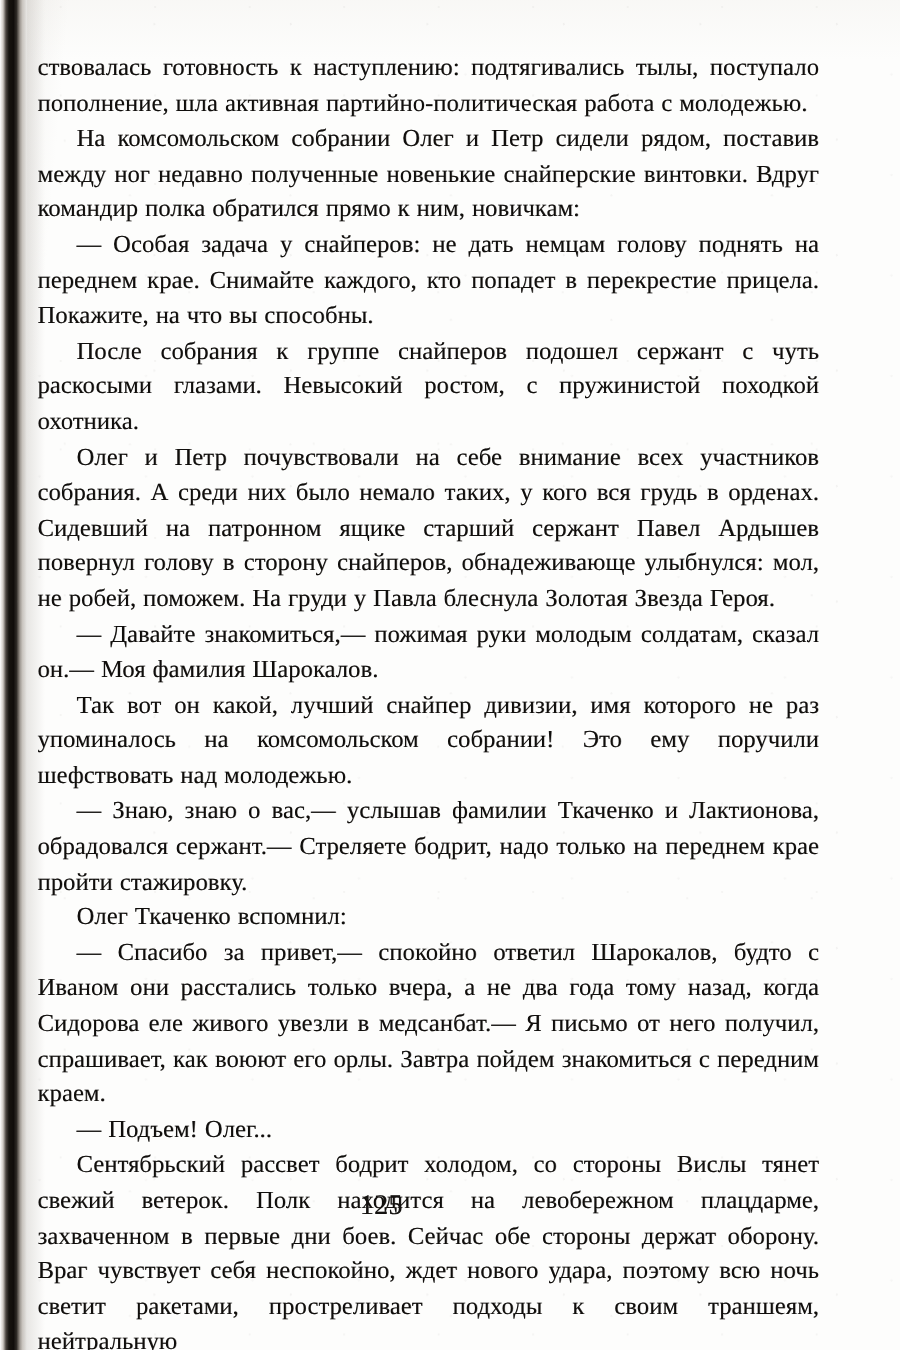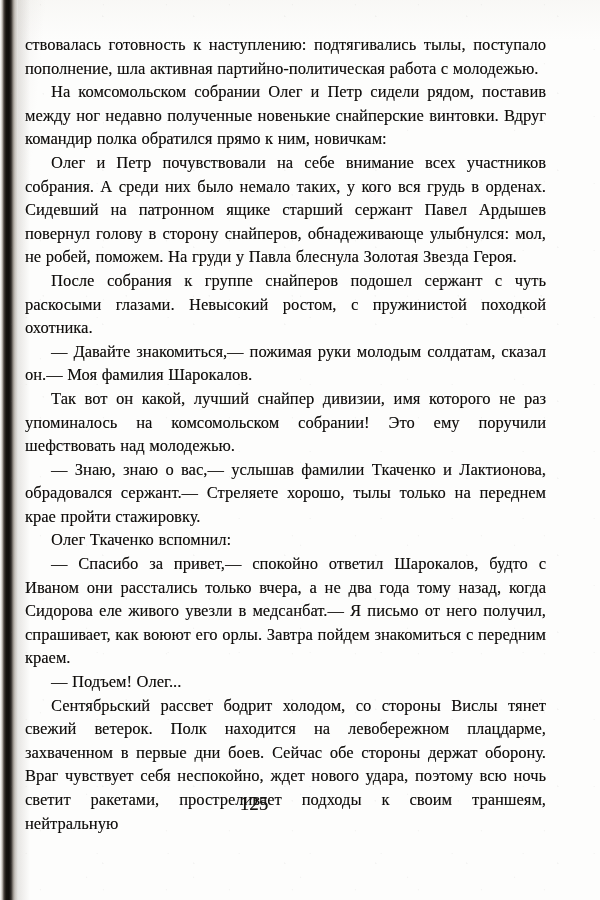--- a/index.html
+++ b/index.html
@@ -125,25 +125,26 @@
 
 <div class="scan-page">
 
   <div class="paper-tone"></div>
   <div class="gutter-shadow"></div>
   <div class="gutter-edge-fade"></div>
 
   <div class="text-column">
     <p class="para cont">ствовалась готовность к наступлению: подтягивались тылы, поступало пополнение, шла активная партийно-политическая работа с молодежью.</p>
     <p class="para indent">На комсомольском собрании Олег и Петр сидели рядом, поставив между ног недавно полученные новенькие снайперские винтовки. Вдруг командир полка обратился прямо к ним, новичкам:</p>
+    <p class="para indent">— Особая задача у снайперов: не дать немцам голову поднять на переднем крае. Снимайте каждого, кто попадет в перекрестие прицела. Покажите, на что вы способны.</p>
+    <p class="para indent">После собрания к группе снайперов подошел сержант с чуть раскосыми глазами. Невысокий ростом, с пружинистой походкой охотника.</p>
     <p class="para indent">Олег и Петр почувствовали на себе внимание всех участников собрания. А среди них было немало таких, у кого вся грудь в орденах. Сидевший на патронном ящике старший сержант Павел Ардышев повернул голову в сторону снайперов, обнадеживающе улыбнулся: мол, не робей, поможем. На груди у Павла блеснула Золотая Звезда Героя.</p>
-    <p class="para indent">После собрания к группе снайперов подошел сержант с чуть раскосыми глазами. Невысокий ростом, с пружинистой походкой охотника.</p>
     <p class="para indent">— Давайте знакомиться,— пожимая руки молодым солдатам, сказал он.— Моя фамилия Шарокалов.</p>
     <p class="para indent">Так вот он какой, лучший снайпер дивизии, имя которого не раз упоминалось на комсомольском собрании! Это ему поручили шефствовать над молодежью.</p>
-    <p class="para indent">— Знаю, знаю о вас,— услышав фамилии Ткаченко и Лактионова, обрадовался сержант.— Стреляете хорошо, тылы только на переднем крае пройти стажировку.</p>
+    <p class="para indent">— Знаю, знаю о вас,— услышав фамилии Ткаченко и Лактионова, обрадовался сержант.— Стреляете бодрит, надо только на переднем крае пройти стажировку.</p>
     <p class="para indent">Олег Ткаченко вспомнил:</p>
     <p class="para indent">— Спасибо за привет,— спокойно ответил Шарокалов, будто с Иваном они расстались только вчера, а не два года тому назад, когда Сидорова еле живого увезли в медсанбат.— Я письмо от него получил, спрашивает, как воюют его орлы. Завтра пойдем знакомиться с передним краем.</p>
     <p class="para indent">— Подъем! Олег...</p>
     <p class="para indent">Сентябрьский рассвет бодрит холодом, со стороны Вислы тянет свежий ветерок. Полк находится на левобережном плацдарме, захваченном в первые дни боев. Сейчас обе стороны держат оборону. Враг чувствует себя неспокойно, ждет нового удара, поэтому всю ночь светит ракетами, простреливает подходы к своим траншеям, нейтральную</p>
   </div>
 
   <div class="page-number">125</div>
 
   <div class="scan-noise"></div>
 

